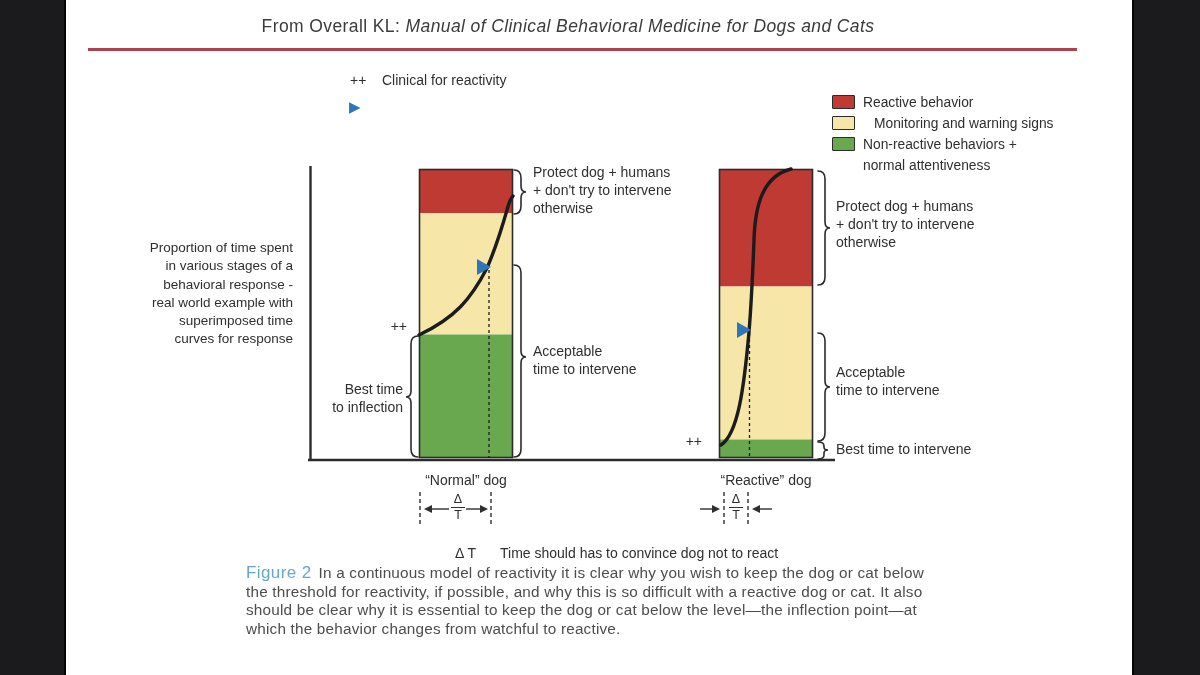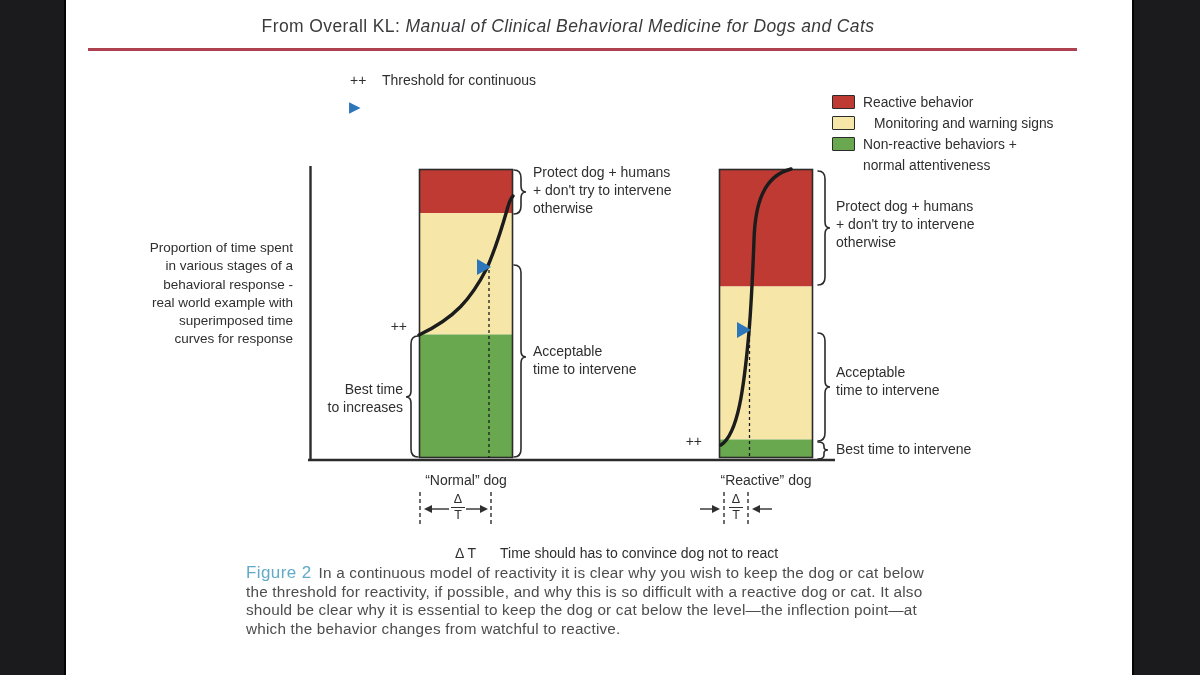--- a/index.html
+++ b/index.html
@@ -56,21 +56,21 @@
 
 <div class="screen">
 
   <div class="letterbox left" style="background-color: rgb(27, 27, 29);"></div>
   <div class="letterbox right" style="background-color: rgb(27, 27, 29);"></div>
 
   <div class="title"><span>From Overall KL: </span><span class="ital">Manual of Clinical Behavioral Medicine for Dogs and Cats</span></div>
   <div class="rule" style="background-color: rgb(173, 65, 80);"></div>
 
   <div class="lbl nowrap" style="left:350px; top:71px;">++</div>
-  <div class="lbl nowrap" style="left:382px; top:71px;">Threshold for continuous</div>
+  <div class="lbl nowrap" style="left:382px; top:71px;">Clinical for reactivity</div>
   <div class="marker-glyph" style="left: 349px; top: 99px; color: rgb(46, 118, 186);">▶</div>
 
   <div class="legend-row" style="top:94px;">
     <div class="swatch" style="background-color: rgb(191, 58, 51);"></div>
     <div class="legend-label">Reactive behavior</div>
   </div>
   <div class="legend-row" style="top:115px;gap:19px;">
     <div class="swatch" style="background-color: rgb(246, 231, 169);"></div>
     <div class="legend-label">Monitoring and warning signs</div>
   </div>
@@ -140,21 +140,21 @@
     <polygon points="752,509 760,505 760,513" fill="#2f2f2f"></polygon>
   </svg>
 
   <div class="lbl r" style="left:381px; top:317px; width:26px;">++</div>
   <div class="lbl" style="left:533px; top:163px;">Protect dog + humans
 + don't try to intervene
 otherwise</div>
   <div class="lbl" style="left:533px; top:342px;">Acceptable
 time to intervene</div>
   <div class="lbl r" style="left:303px; top:380px; width:100px;">Best time
-to increases</div>
+to inflection</div>
   <div class="lbl c" style="left:396px; top:471px; width:140px;">“Normal” dog</div>
 
   <div class="lbl r" style="left:676px; top:432px; width:26px;">++</div>
   <div class="lbl" style="left:836px; top:197px;">Protect dog + humans
 + don't try to intervene
 otherwise</div>
   <div class="lbl" style="left:836px; top:363px;">Acceptable
 time to intervene</div>
   <div class="lbl" style="left:836px; top:440px;">Best time to intervene</div>
   <div class="lbl c" style="left:696px; top:471px; width:140px;">“Reactive” dog</div>

